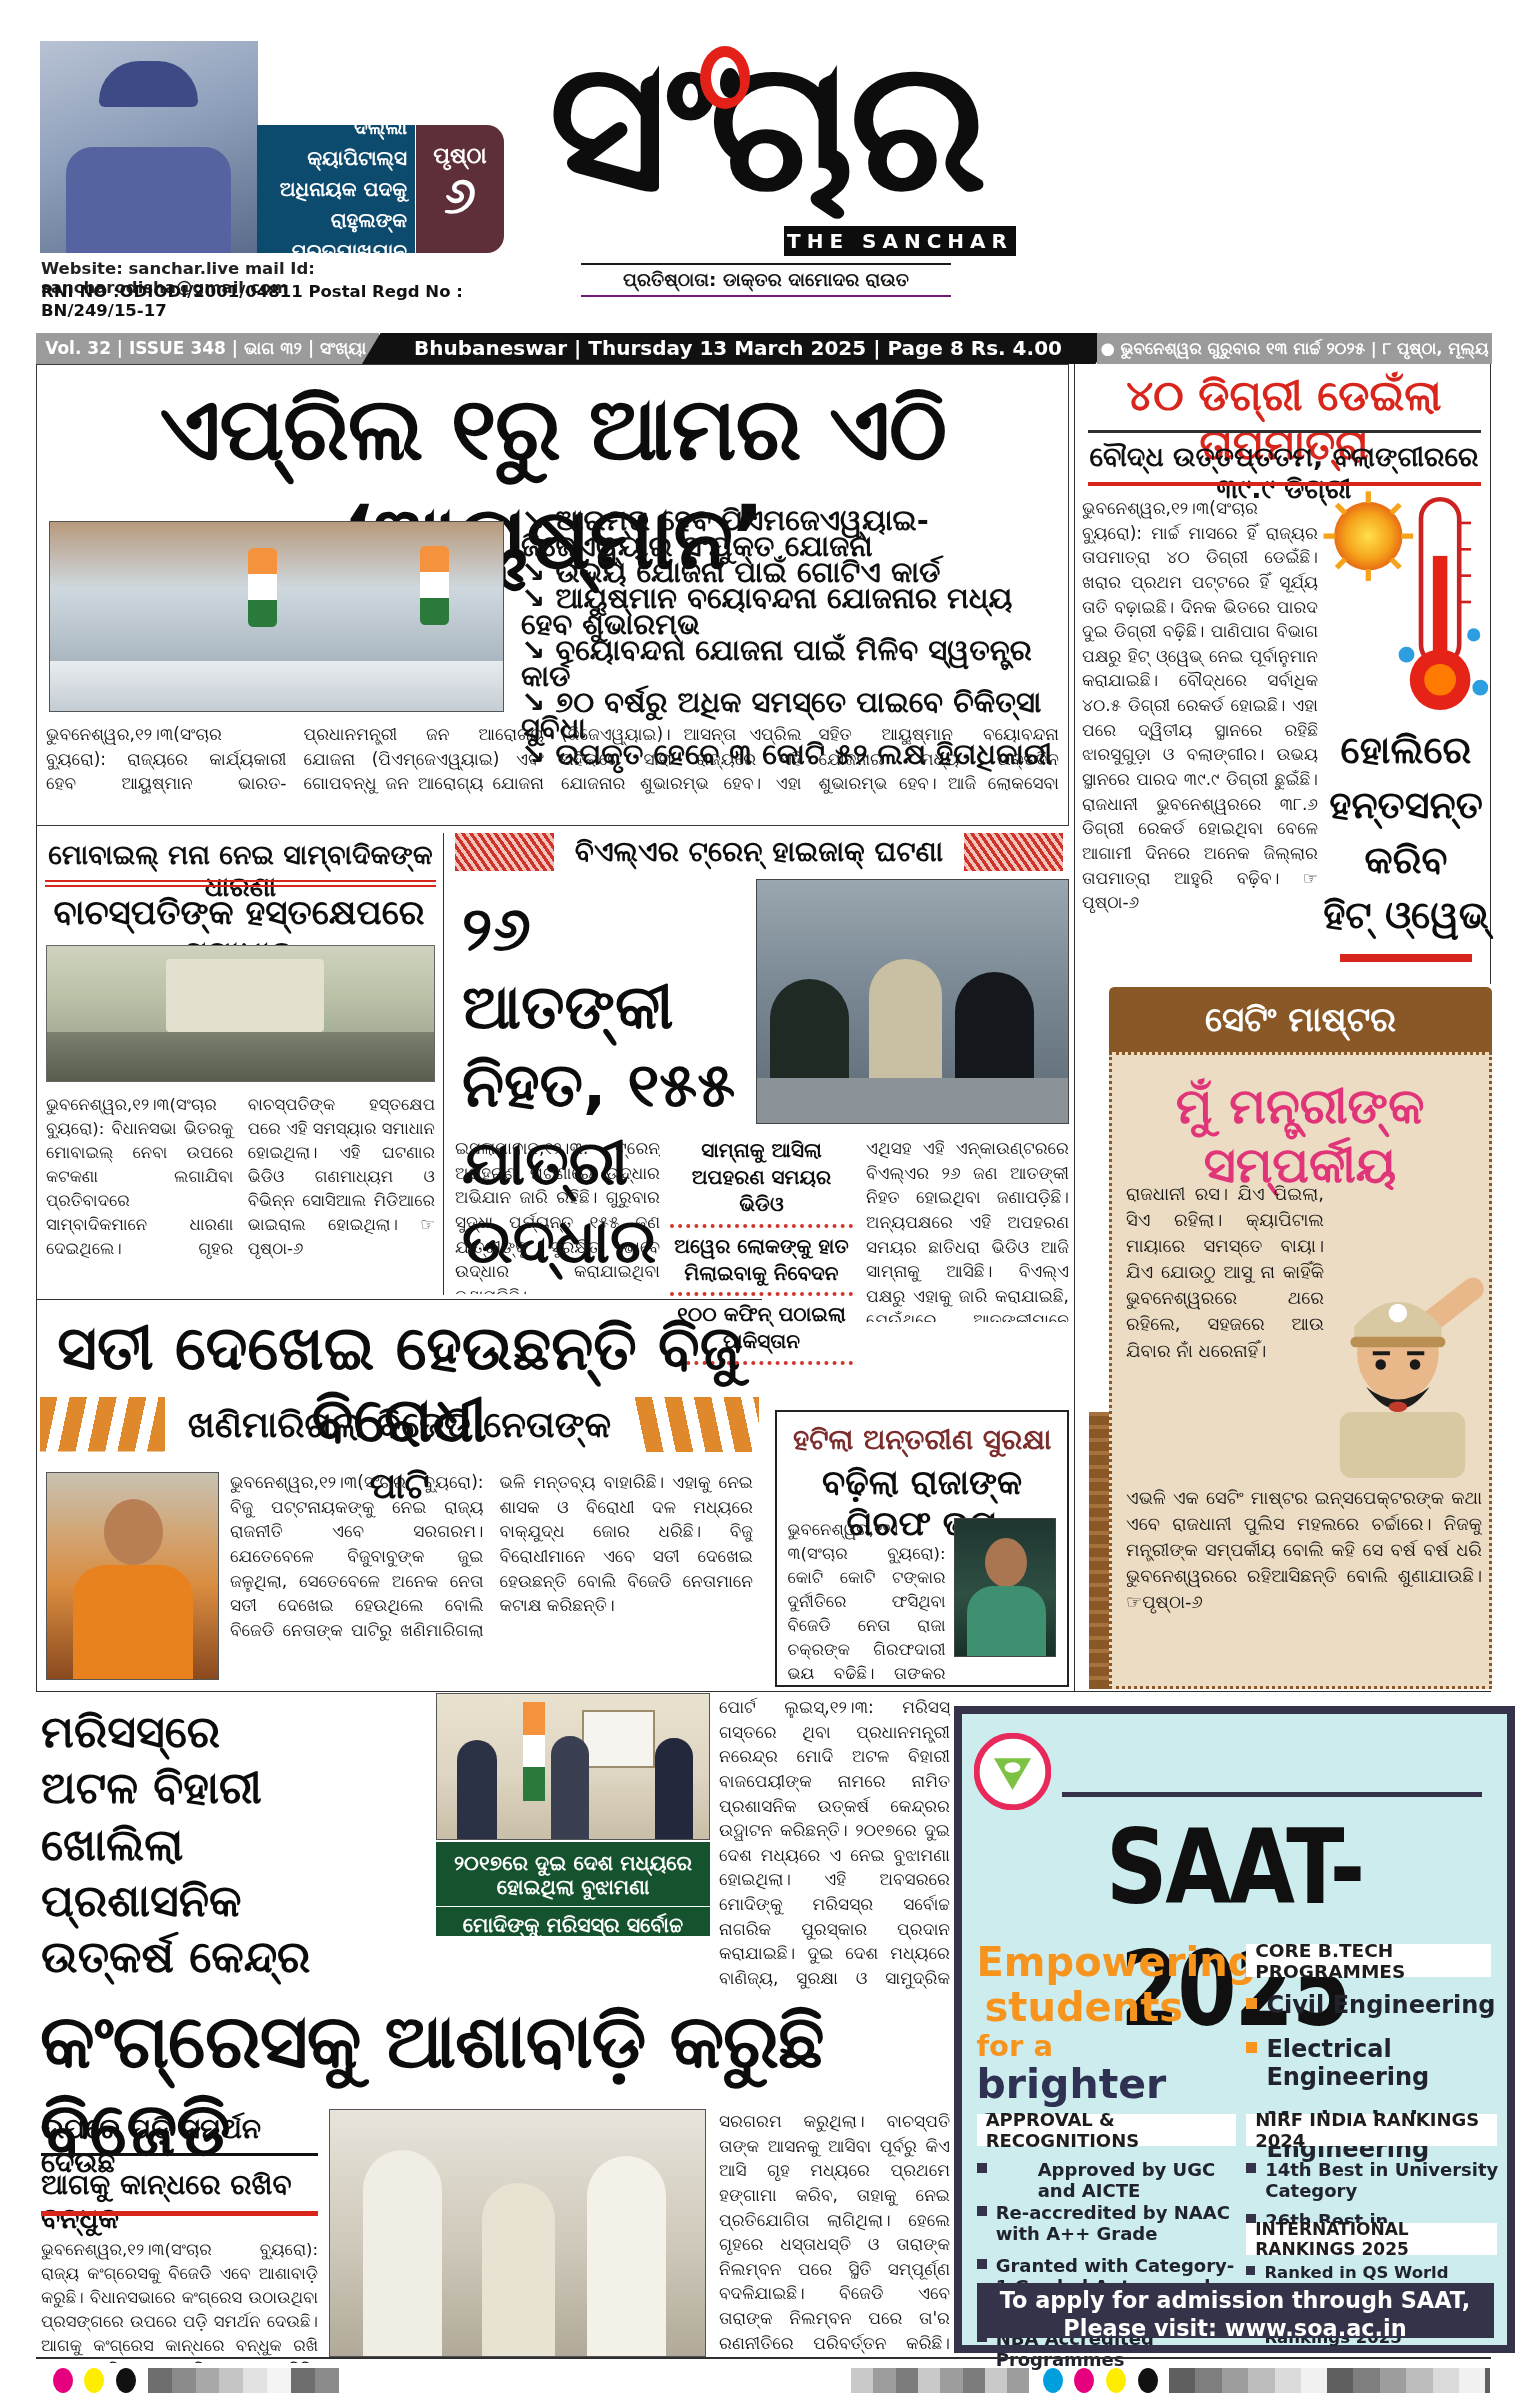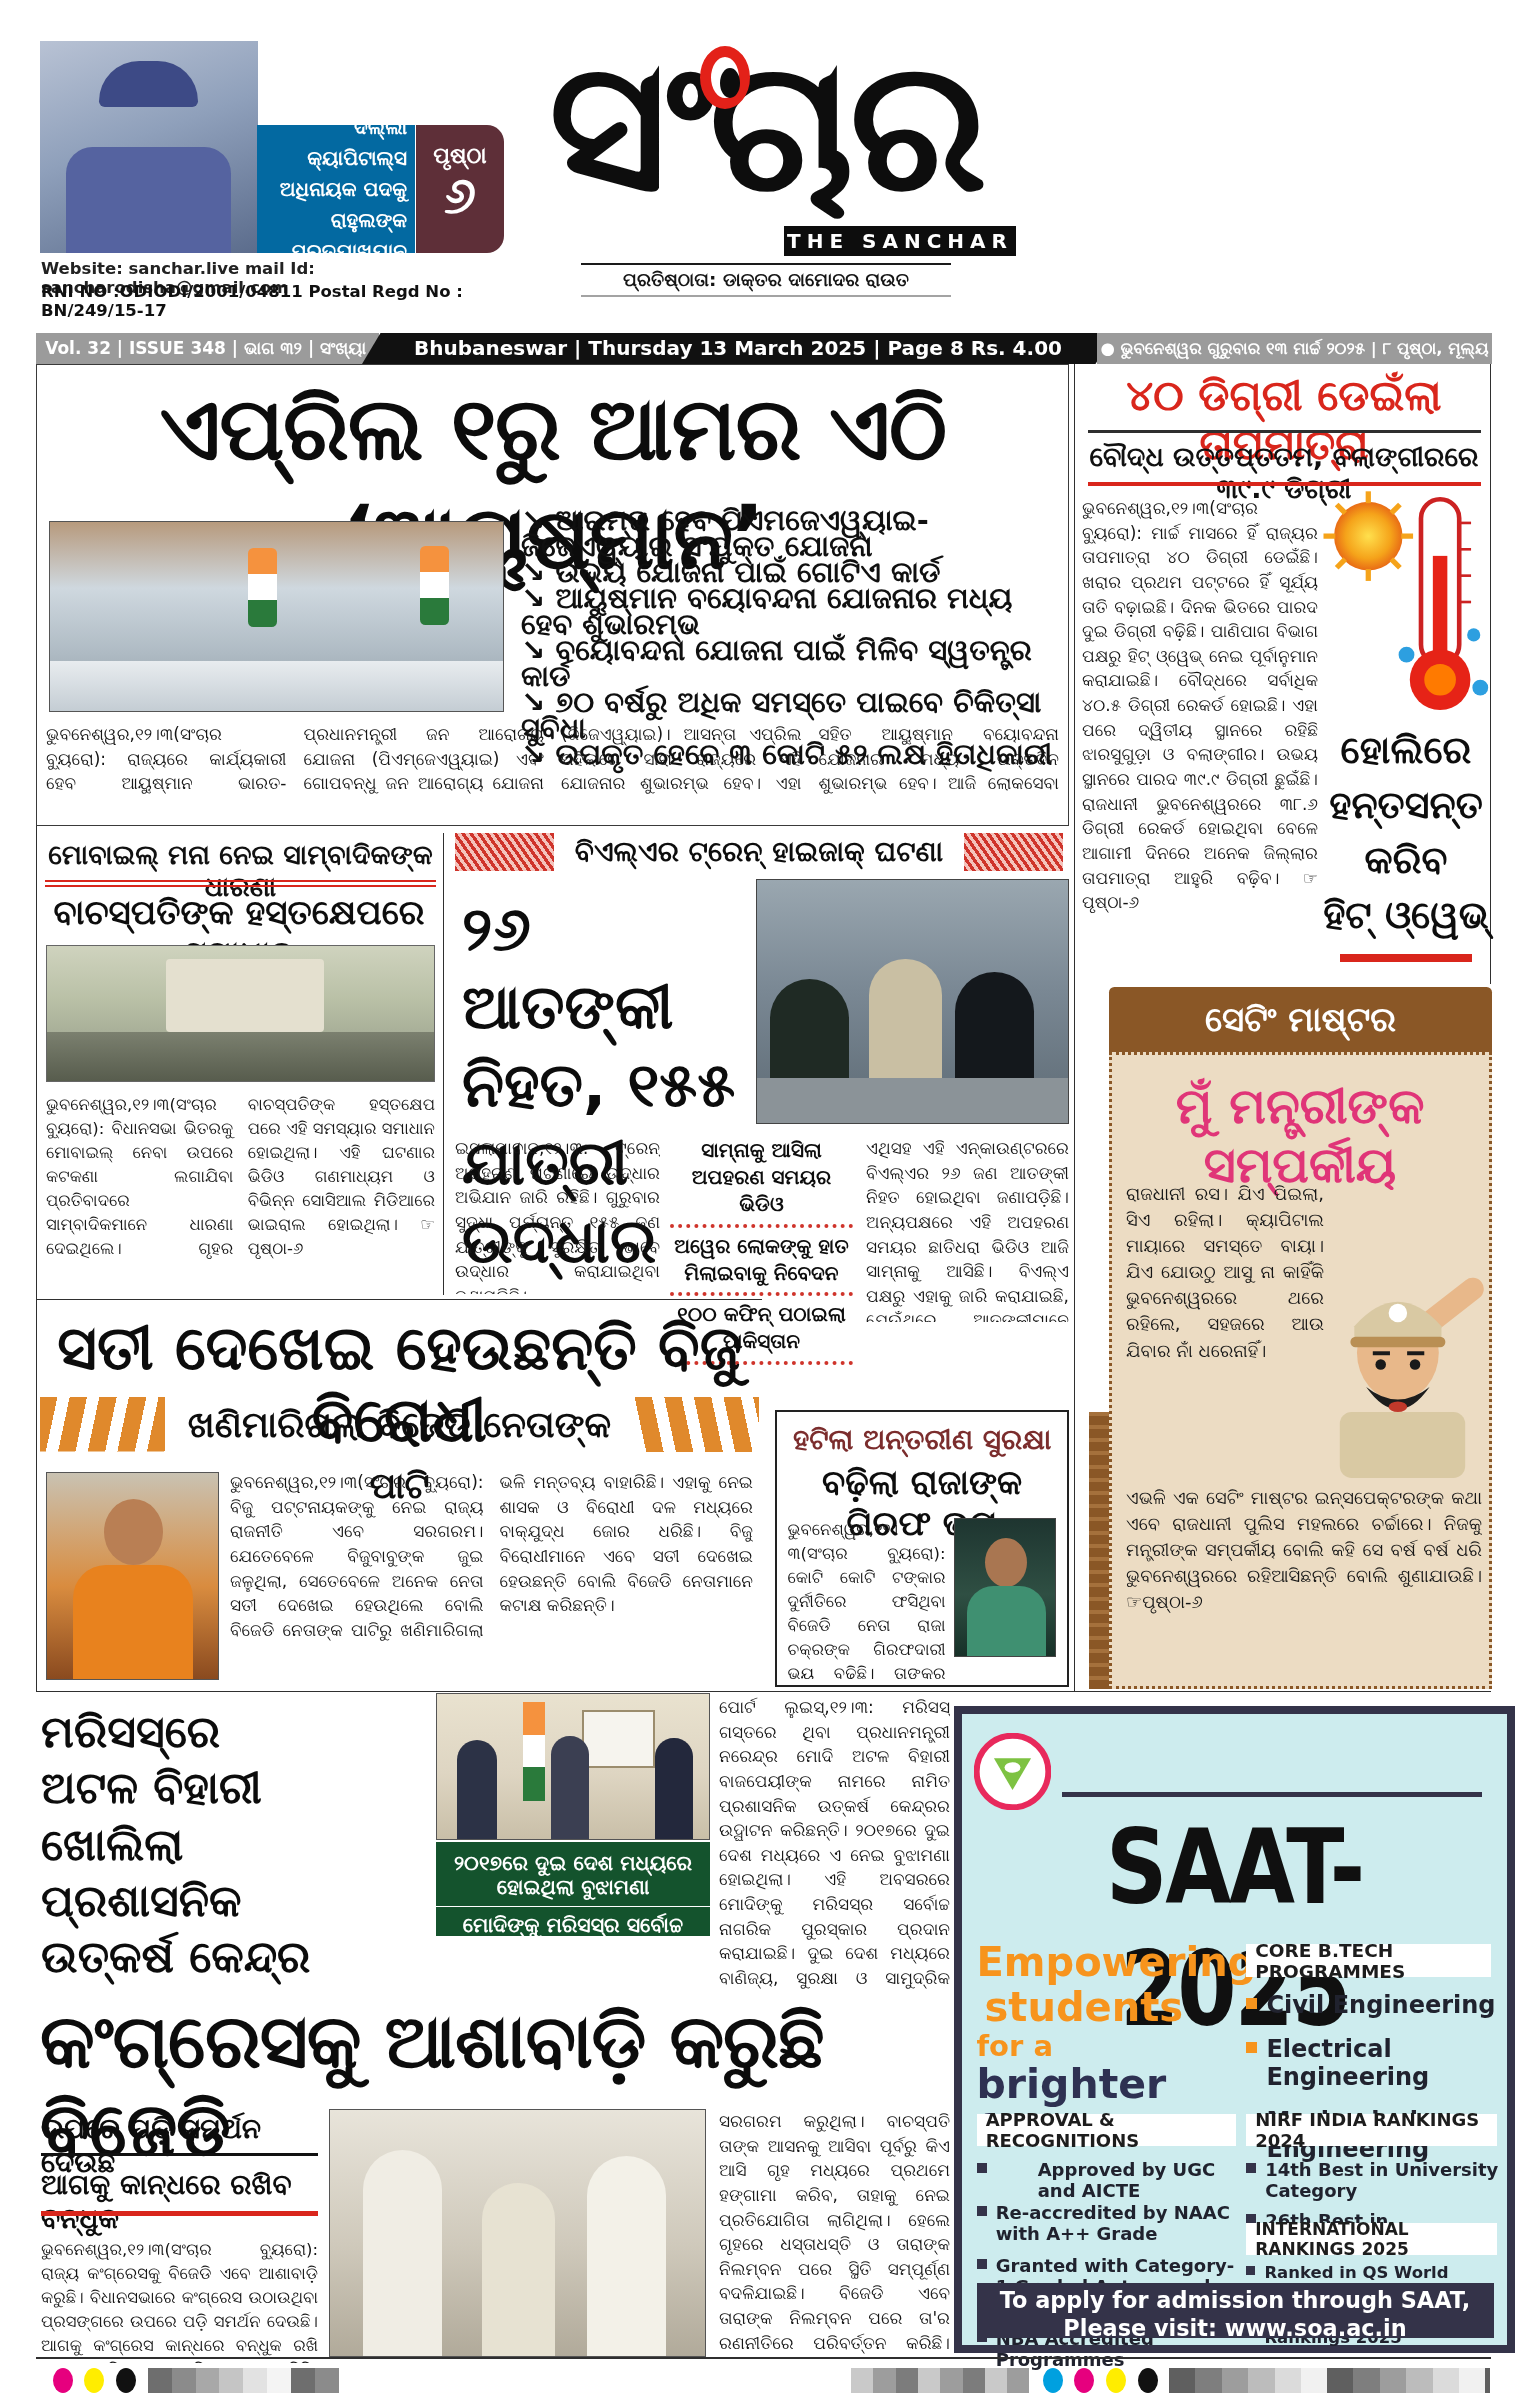--- a/index.html
+++ b/index.html
@@ -23,38 +23,38 @@
 </style>
 </head>
 <body>
 
 <div id="page">
 
   <div class="abs photo" style="left:40px;top:41px;width:218px;height:212px;background:linear-gradient(160deg,#b8c2d4 0%,#8fa0bb 45%,#5b6c8c 100%);">
     <div class="abs" style="left:59px;top:20px;width:99px;height:46px;background:#3d4a86;border-radius:46px 46px 6.6px 6.6px;"></div>
     <div class="abs" style="left:26.4px;top:106px;width:165px;height:107px;background:#5563a0;border-radius:26.4px 26.4px 0 0;"></div>
   </div>
-  <div class="abs" style="left:257px;top:125px;width:158px;height:128px;background:#0369a1;color:#ffffff;font-weight:800;font-size:20px;line-height:1.55;display:flex;flex-direction:column;justify-content:center;text-align:right;padding:0 8px;">
+  <div class="abs" style="left:257px;top:125px;width:158px;height:128px;background:#0c4a6e;color:#ffffff;font-weight:800;font-size:20px;line-height:1.55;display:flex;flex-direction:column;justify-content:center;text-align:right;padding:0 8px;">
     <div>ଦିଲ୍ଲୀ କ୍ୟାପିଟାଲ୍ସ</div>
     <div>ଅଧିନାୟକ ପଦକୁ</div>
     <div>ରାହୁଲଙ୍କ ପ୍ରତ୍ୟାଖ୍ୟାନ</div>
   </div>
   <div class="abs" style="left:416px;top:125px;width:88px;height:128px;background:#5e2f38;border-radius:0 17px 17px 0;color:#ffffff;text-align:center;">
     <div class="xb" style="font-size:22.4px;margin-top:17px;">ପୃଷ୍ଠା</div>
     <div class="xb" style="font-size:51px;line-height:1.1;">୬</div>
   </div>
   <div class="abs b" style="left:41px;top:259px;width:475px;font-size:16.5px;color:#222;">Website: sanchar.live     mail Id: sancharodisha@gmail.com</div>
   <div class="abs b" style="left:41px;top:282px;width:475px;font-size:16.5px;color:#111;">RNI NO :ODIODI/2001/04811   Postal Regd No : BN/249/15-17</div>
 
   <div class="abs xb" style="left:502px;top:23px;width:528px;font-size:181px;line-height:1.15;text-align:center;color:#0d0d0d;letter-spacing:-4px;">ସଂଚାର</div>
   <div class="abs" style="left:700px;top:46px;width:50px;height:63px;border:11.2px solid #e32119;border-radius:50%;background:#ffffff;">
     <div class="abs" style="left:9.2px;top:10.6px;width:20px;height:30px;background:#0d0d0d;border-radius:50%;"></div>
   </div>
   <div class="abs" style="left:784px;top:226px;width:232px;height:30px;background:#0d0d0d;color:#ffffff;font-weight:bold;font-size:20px;letter-spacing:6px;text-align:center;line-height:30px;">THE SANCHAR</div>
-  <div class="abs b c" style="left:581px;top:263px;width:370px;font-size:18.5px;padding:4px 0;border-top:2px solid #1a1a1a;border-bottom:2px solid #a3a3a3;">ପ୍ରତିଷ୍ଠାତା: ଡାକ୍ତର ଦାମୋଦର ରାଉତ</div>
+  <div class="abs b c" style="left:581px;top:263px;width:370px;font-size:18.5px;padding:4px 0;border-top:2px solid #1a1a1a;border-bottom:2px solid #701a75;">ପ୍ରତିଷ୍ଠାତା: ଡାକ୍ତର ଦାମୋଦର ରାଉତ</div>
 
   <div class="abs" style="left:36px;top:333px;width:343px;height:31px;background:#9b9b9b;color:#ffffff;font-weight:bold;font-size:17px;line-height:31px;padding-left:9.2px;">Vol. 32 | ISSUE 348 | ଭାଗ ୩୨ | ସଂଖ୍ୟା ୩୪୮</div>
   <div class="abs c" style="left:362px;top:333px;width:752px;height:31px;background:#111111;color:#ffffff;font-weight:bold;font-size:20px;line-height:31px;clip-path:polygon(18.5px 0,100% 0,calc(100% - 18.5px) 100%,0 100%);">Bhubaneswar | Thursday 13 March 2025 | Page 8 Rs. 4.00</div>
   <div class="abs c" style="left:1097px;top:333px;width:395px;height:31px;background:#9b9b9b;color:#ffffff;font-weight:bold;font-size:16.5px;line-height:31px;">● ଭୁବନେଶ୍ୱର ଗୁରୁବାର ୧୩ ମାର୍ଚ୍ଚ ୨୦୨୫ | ୮ ପୃଷ୍ଠା, ମୂଲ୍ୟ ୪ ଟଙ୍କା</div>
 
   <div class="abs" style="left:36px;top:364px;width:1033px;height:462px;border:1.3px solid #3a3a3a;"></div>
   <div class="abs hairline" style="left:36px;top:826px;width:1.3px;height:866px;"></div>
   <div class="abs hairline" style="left:443px;top:833px;width:1.3px;height:462px;"></div>
   <div class="abs hairline" style="left:1074px;top:364px;width:1.3px;height:1328px;"></div>
   <div class="abs hairline" style="left:1490px;top:364px;width:1.3px;height:620px;"></div>

